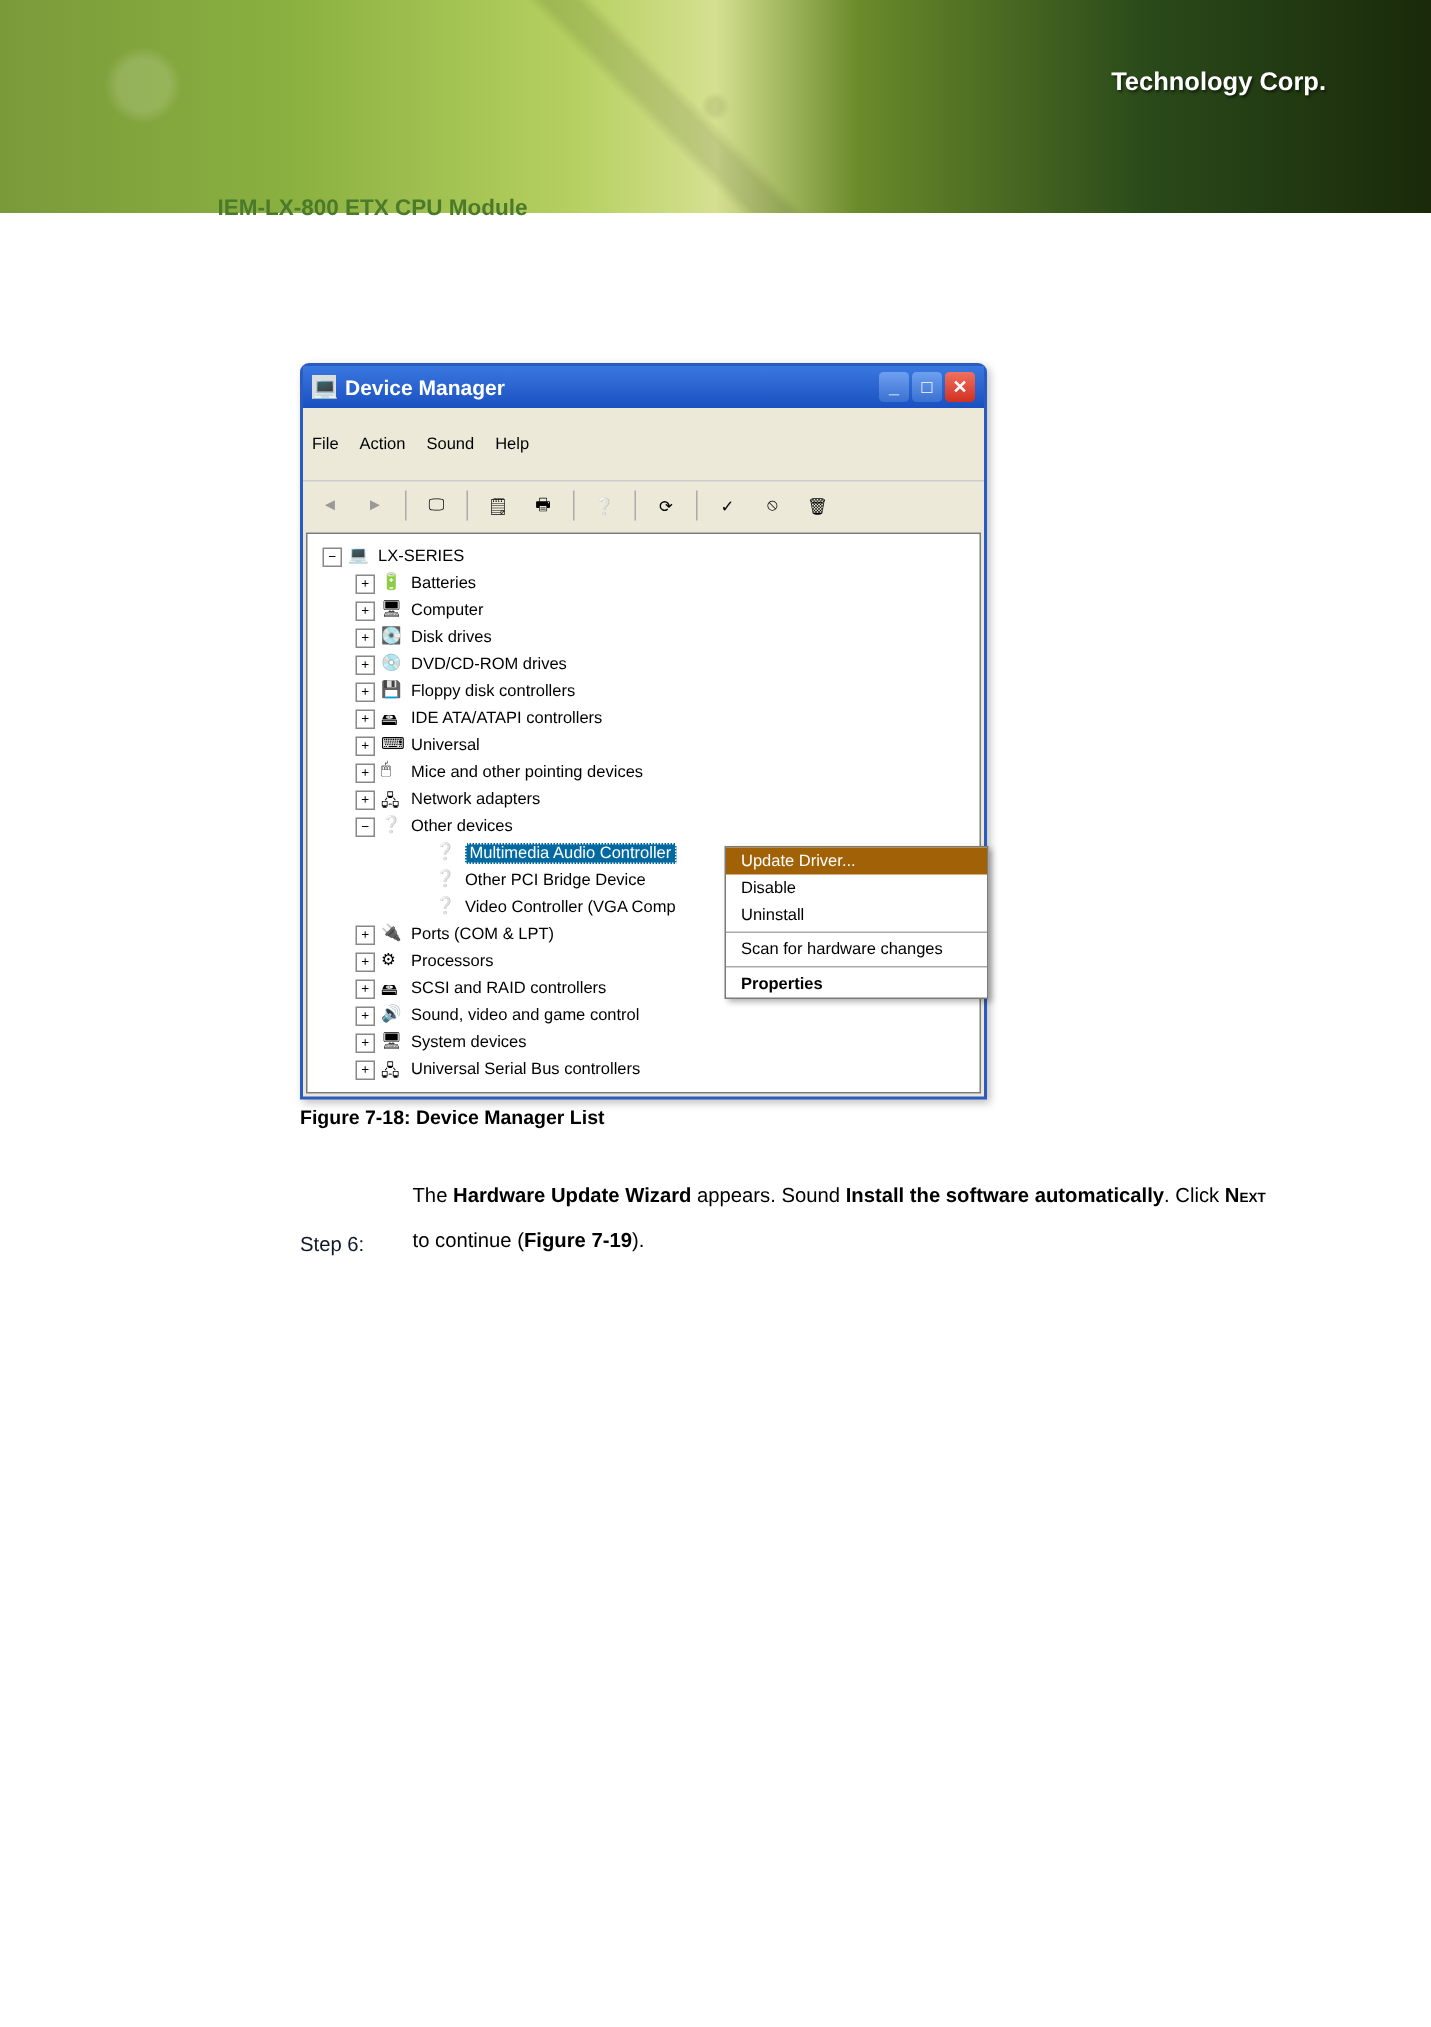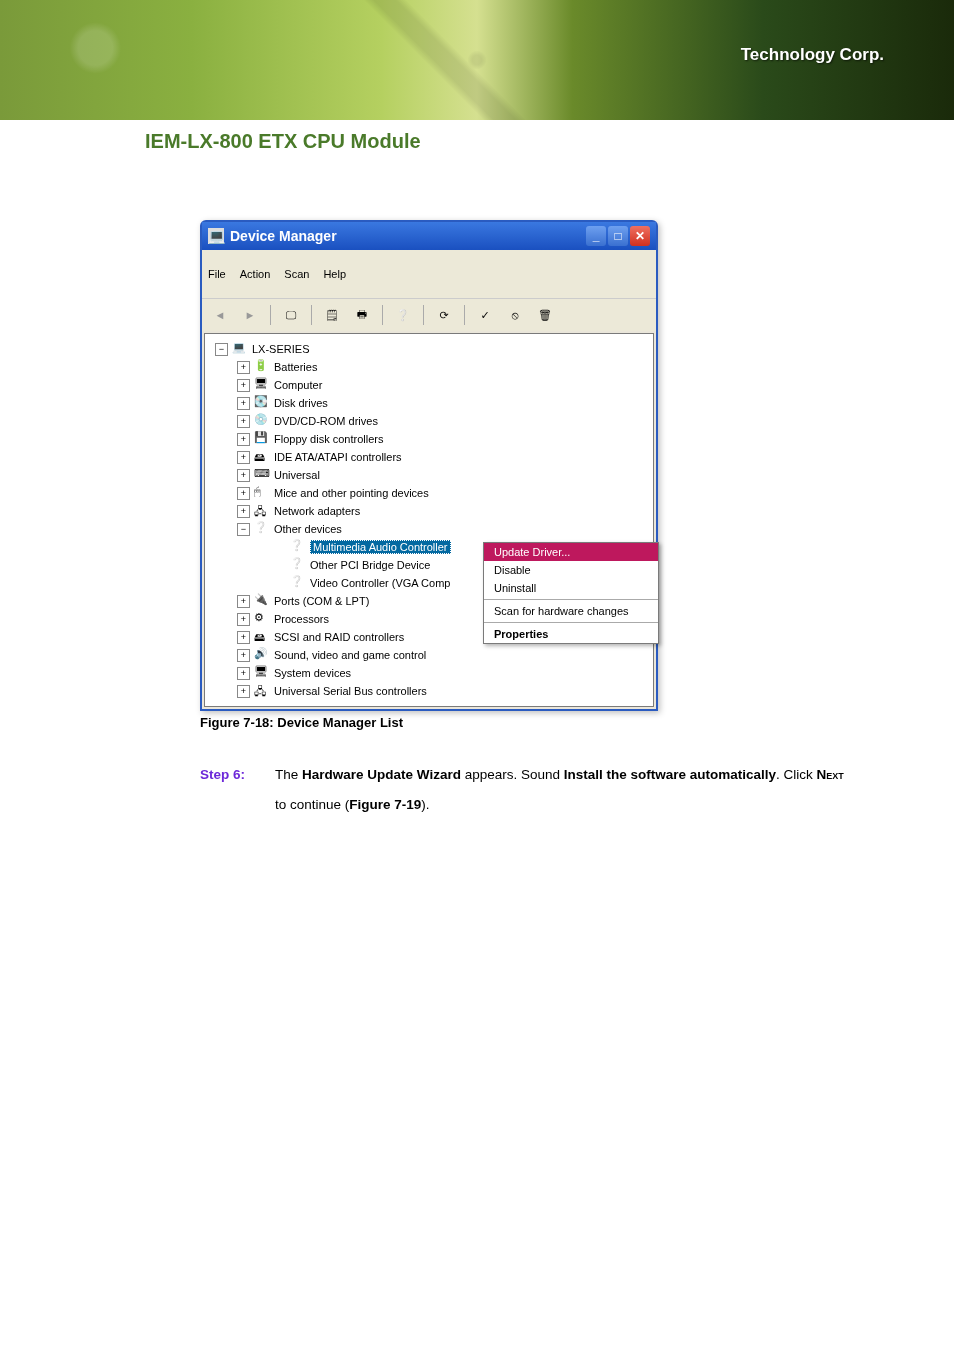--- a/index.html
+++ b/index.html
@@ -4,21 +4,21 @@
 <style>
   body {
     margin: 0;
     font-family: Arial, sans-serif;
     background: #fff;
     width: 954px;
     position: relative;
   }
   .header-band {
     width: 100%;
-    height: 120px;
+    height: 142px;
     background: linear-gradient(90deg, #7a9a3a 0%, #8ab040 20%, #b5d060 40%, #d5e090 50%, #6a8a2a 60%, #2a4a1a 80%, #1a2a0a 100%);
     position: relative;
     overflow: hidden;
   }
   .header-band::before {
     content: "";
     position: absolute; inset: 0;
     background:
       radial-gradient(circle at 10% 40%, rgba(255,255,255,0.3) 2%, transparent 3%),
       radial-gradient(circle at 50% 50%, rgba(0,0,0,0.15) 1%, transparent 2%),
@@ -33,21 +33,21 @@
     font-size: 17px;
     font-weight: bold;
     text-shadow: 1px 1px 2px rgba(0,0,0,.6);
   }
   .page-title {
     position: absolute;
     left: 145px;
     top: 130px;
     font-weight: bold;
     color: #4a7a2a;
-    font-size: 20px;
+    font-size: 15px;
   }
   .content {
     margin: 100px 0 0 200px;
     width: 650px;
   }
   .dm-window {
     width: 454px;
     border: 2px solid #2a5bc0;
     border-radius: 6px 6px 0 0;
     background: #eae6da;
@@ -124,34 +124,34 @@
   .selected-node { background: #0369a1; color: #fff; border: 1px dotted #fff; padding: 0 2px; }
   .ctx-menu {
     position: absolute;
     left: 278px; top: 208px;
     width: 174px;
     background: #fff;
     border: 1px solid #7a7a7a;
     box-shadow: 2px 2px 4px rgba(0,0,0,.3);
   }
   .ctx-item { padding: 3px 10px; }
-  .ctx-item.hl { background: #be185d; color: #fff; }
+  .ctx-item.hl { background: #a16207; color: #fff; }
   .ctx-item.bold { font-weight: bold; }
   .ctx-sep { border-top: 1px solid #aaa; margin: 2px 0; }
   .statusbar {
     padding: 3px 6px;
     border-top: 1px solid #aaa;
   }
   .caption {
     margin: 4px 0 30px 0;
     font-weight: bold;
     font-size: 13px;
   }
   .step-row { display: flex; font-size: 13.5px; line-height: 2.2; }
-  .step-label { color: #6d28d9; font-weight: bold; width: 75px; flex: none; }
+  .step-label { color: #0f172a; font-weight: normal; width: 75px; flex: none; margin-top: 33px; }
   .page-footer {
     position: absolute;
     top: 1150px;
     left: 720px;
     color: #2a7a2a;
     font-weight: bold;
     font-size: 15px;
   }
   .footer-band {
     width: 100%;
@@ -183,21 +183,21 @@
       <div class="win-controls">
         <div class="win-btn win-min">_</div>
         <div class="win-btn win-max">□</div>
         <div class="win-btn win-close">✕</div>
       </div>
     </div>
 
     <div class="menubar">
       <span>File</span>
       <span>Action</span>
-      <span>Scan</span>
+      <span>Sound</span>
       <span>Help</span>
     </div>
 
     <div class="toolbar">
       <span class="tb-btn" style="color:#999">◄</span>
       <span class="tb-btn" style="color:#999">►</span>
       <span class="tb-sep"></span>
       <span class="tb-btn">🖵</span>
       <span class="tb-sep"></span>
       <span class="tb-btn">🗒</span>

